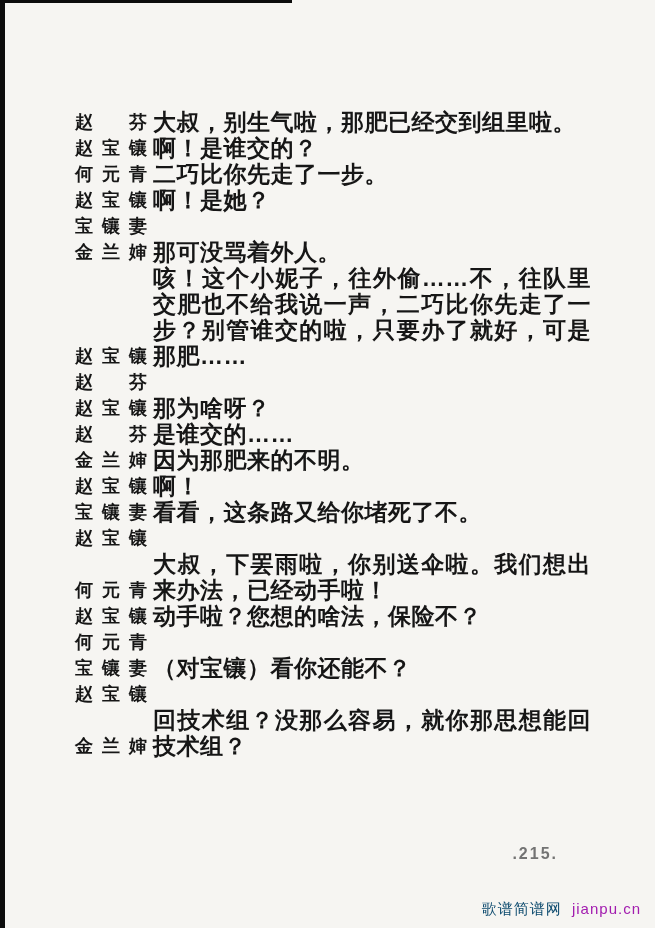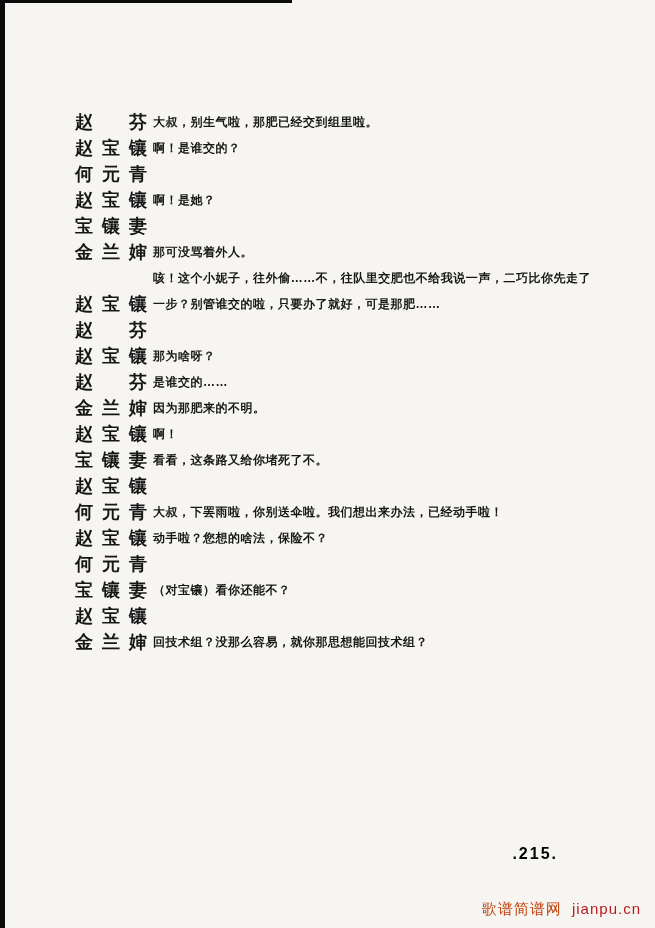--- a/index.html
+++ b/index.html
@@ -35,64 +35,65 @@
     line-height:26px;
     font-weight:700;
     color:#161616;
     text-align:justify;
     -moz-text-align-last:justify;
     text-align-last:justify;
     white-space:nowrap;
   }
   .line{
     width:438px;
-    font-size:12px;
+    font-size:23px;
     line-height:26px;
     font-weight:700;
     color:#161616;
     text-align:justify;
     letter-spacing:0.5px;
   }
   .pagenum{
     position:absolute;
     top:845px;right:97px;
     font-size:16px;
     font-weight:700;
     letter-spacing:2px;
-    color:#000000;
+    color:#737373;
     margin-left:8px;
   }
   .watermark{
     position:absolute;
     bottom:9px;right:14px;
     font-size:15px;
     font-weight:400;
     letter-spacing:1px;
   }
-  .wm-name{color:#c2410c;}
-  .wm-url{color:#b91c1c;margin-left:5px;}
+  .wm-name{color:#0c4a6e;}
+  .wm-url{color:#a21caf;margin-left:5px;}
 </style>
 </head>
 <body>
 
 <div class="page">
   <div class="edge-left"></div>
   <div class="edge-top"></div>
 
   <div class="content">
     <div class="row">
       <div class="speaker">赵芬</div>
       <div class="line">大叔，别生气啦，那肥已经交到组里啦。</div>
     </div>
     <div class="row">
       <div class="speaker">赵宝镶</div>
       <div class="line">啊！是谁交的？</div>
     </div>
     <div class="row">
       <div class="speaker">何元青</div>
+      <div class="line">二巧比你先走了一步。</div>
     </div>
     <div class="row">
       <div class="speaker">赵宝镶</div>
       <div class="line">啊！是她？</div>
     </div>
     <div class="row">
       <div class="speaker">宝镶妻</div>
     </div>
     <div class="row">
       <div class="speaker">金兰婶</div>

